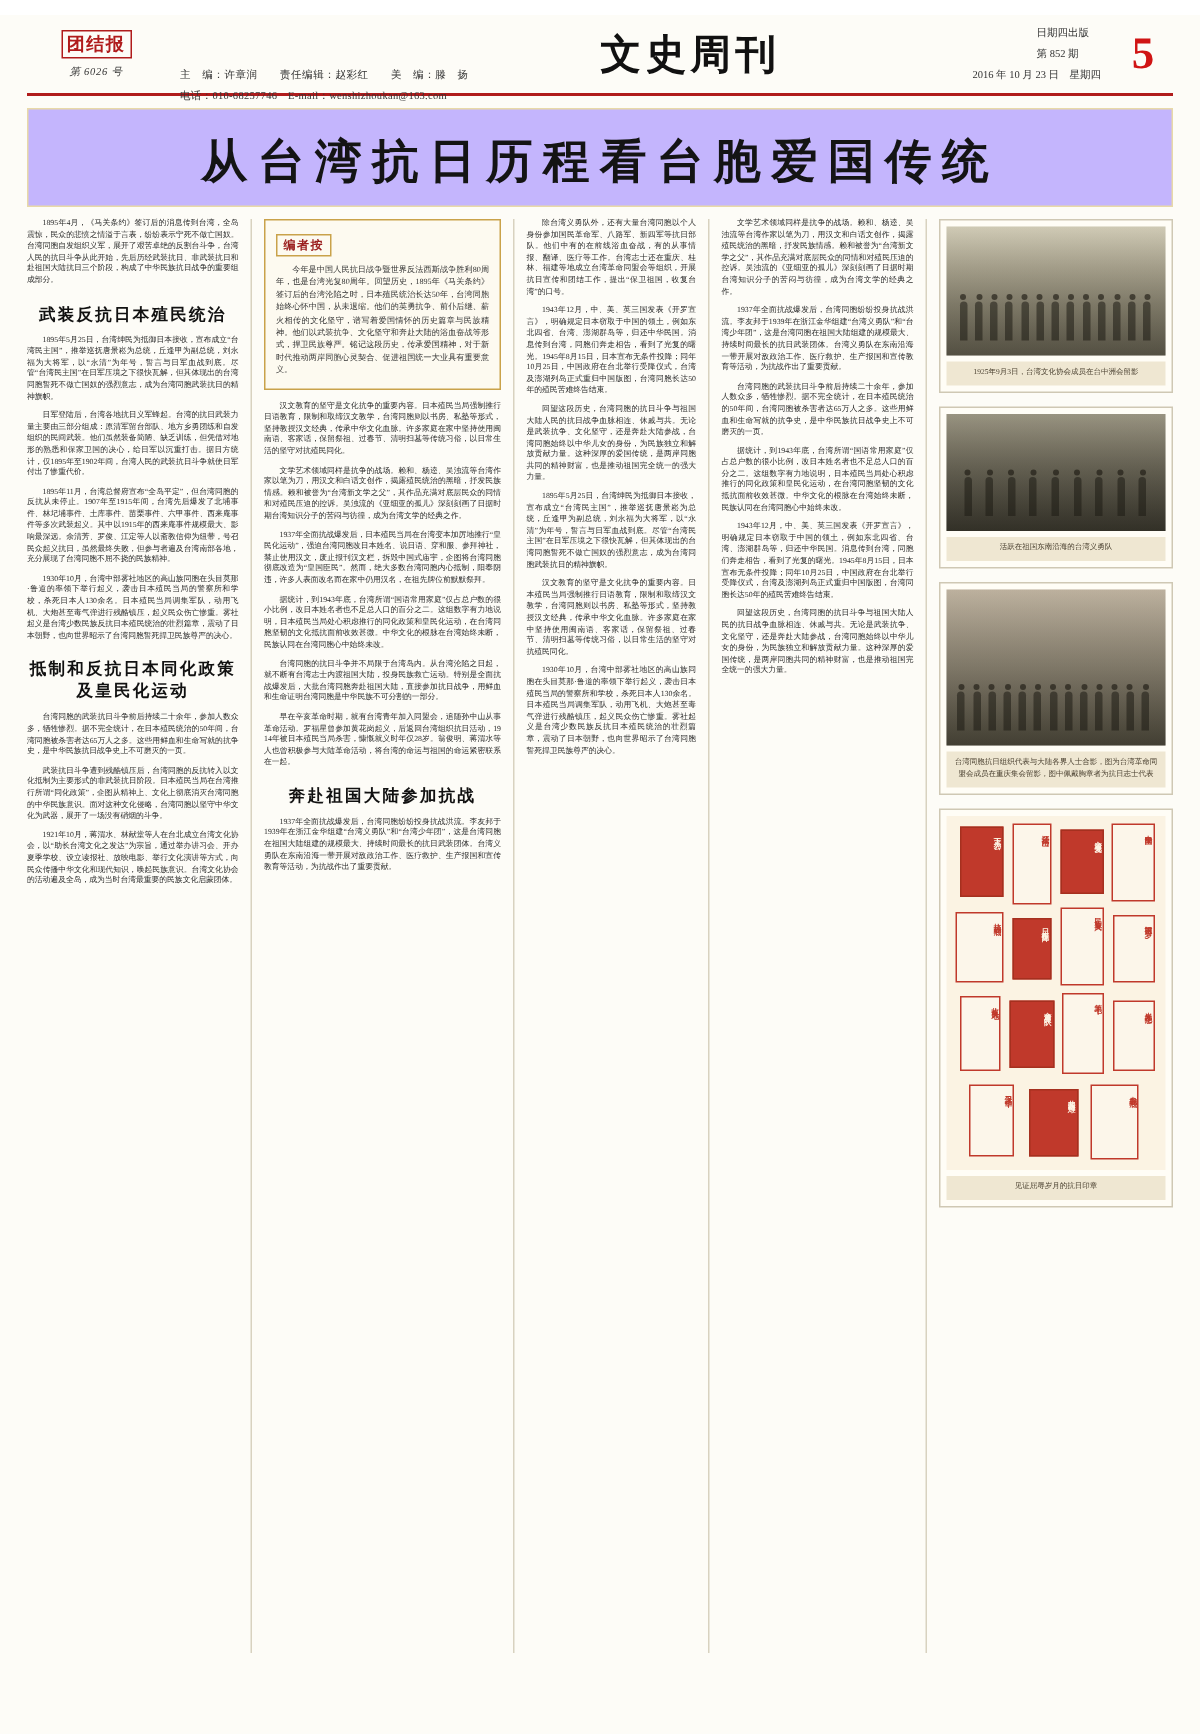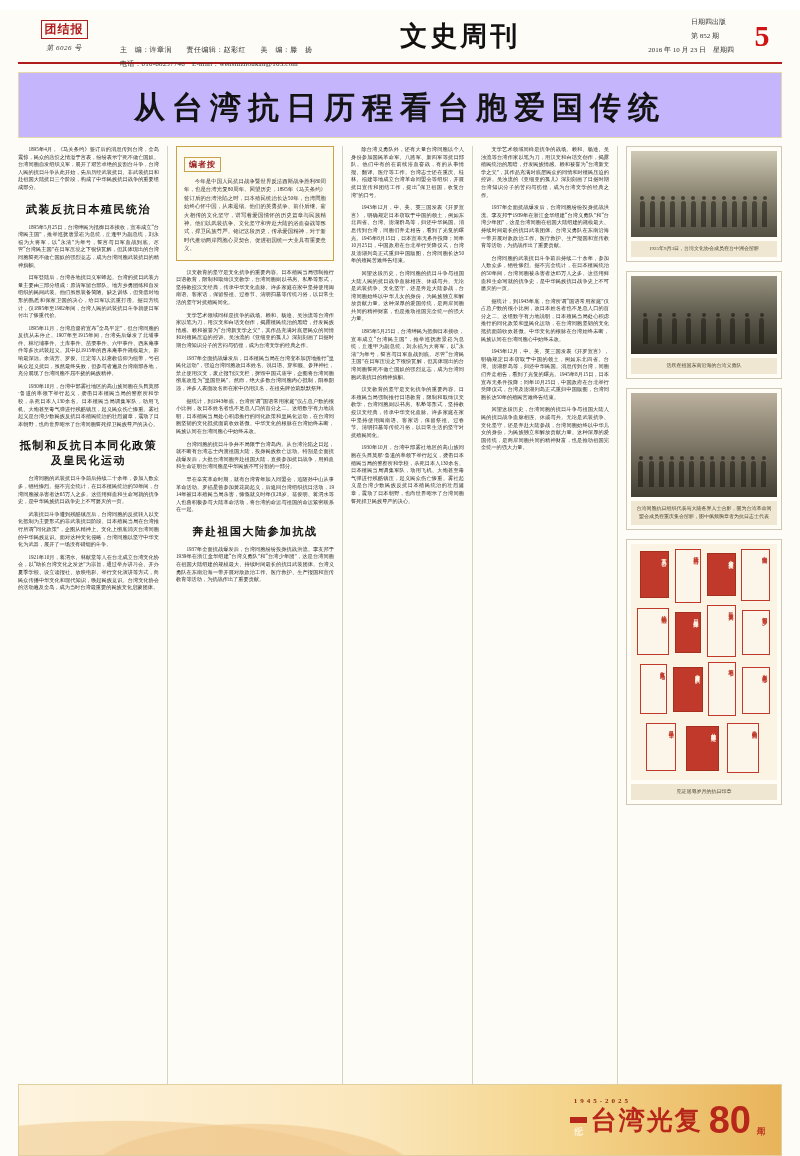--- a/index.html
+++ b/index.html
@@ -504,24 +504,14 @@
           <div class="seal" style="left:66%; top:76%; width:22%; height:21%;">血战到底</div>
         </div>
         <div class="photo-cap-wrap">
           <div class="photo-cap">见证屈辱岁月的抗日印章</div>
         </div>
       </div>
 
     </div>
   </div>
 
-  <div class="banner">
-    <div class="banner-wave"></div>
-    <div class="banner-years">1945-2025</div>
-    <div class="banner-inner">
-      <div class="banner-tag">纪念</div>
-      <div class="banner-title">台湾光复</div>
-      <div class="banner-80">80</div>
-      <div class="banner-zhounian">周年</div>
-    </div>
-  </div>
 
 </div>
 
 </body></html>

